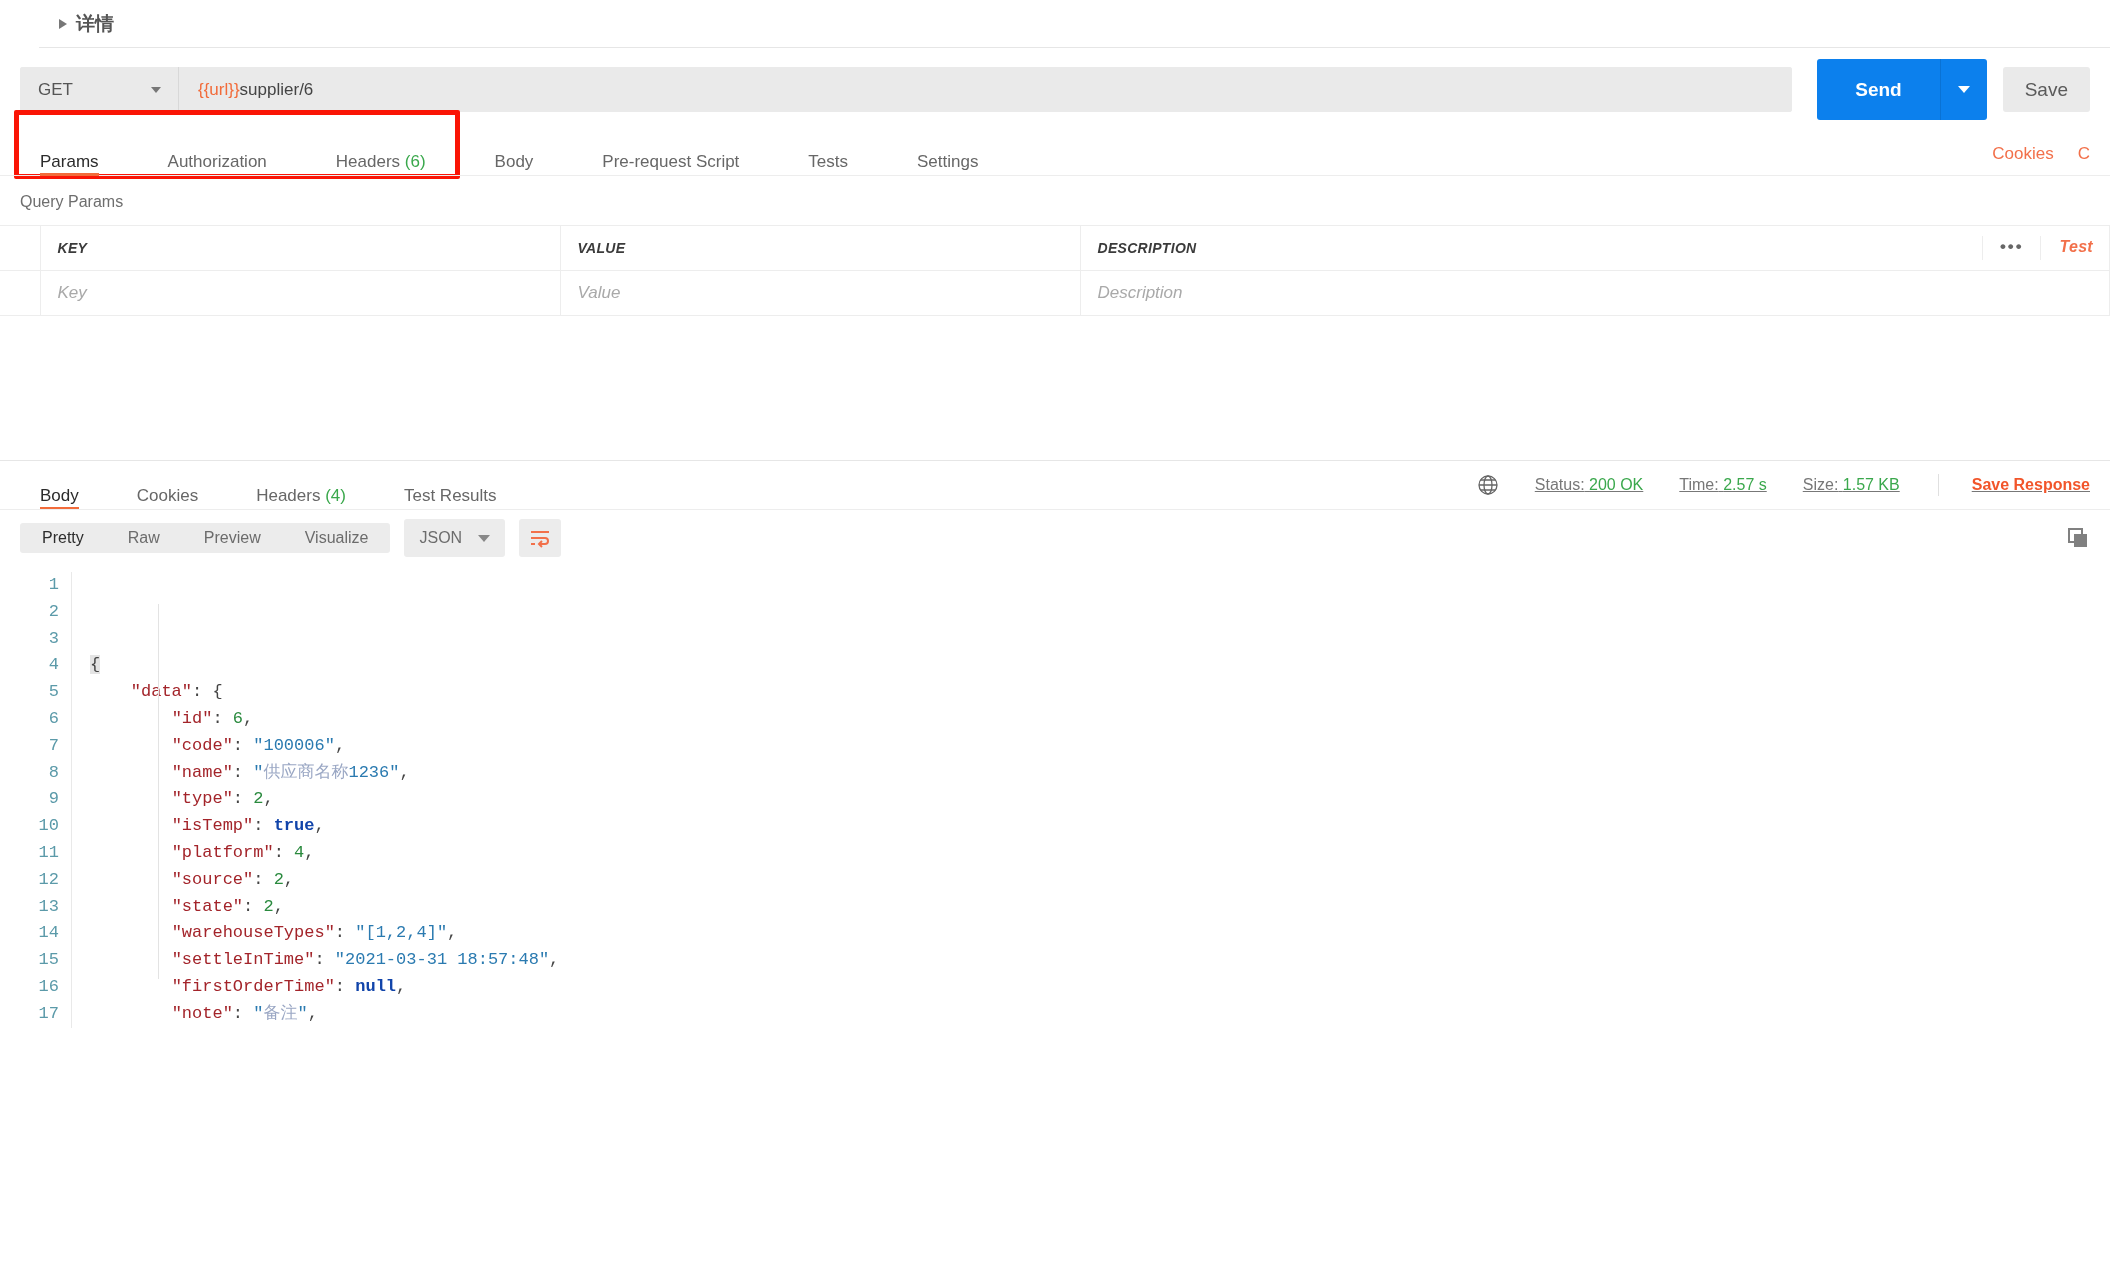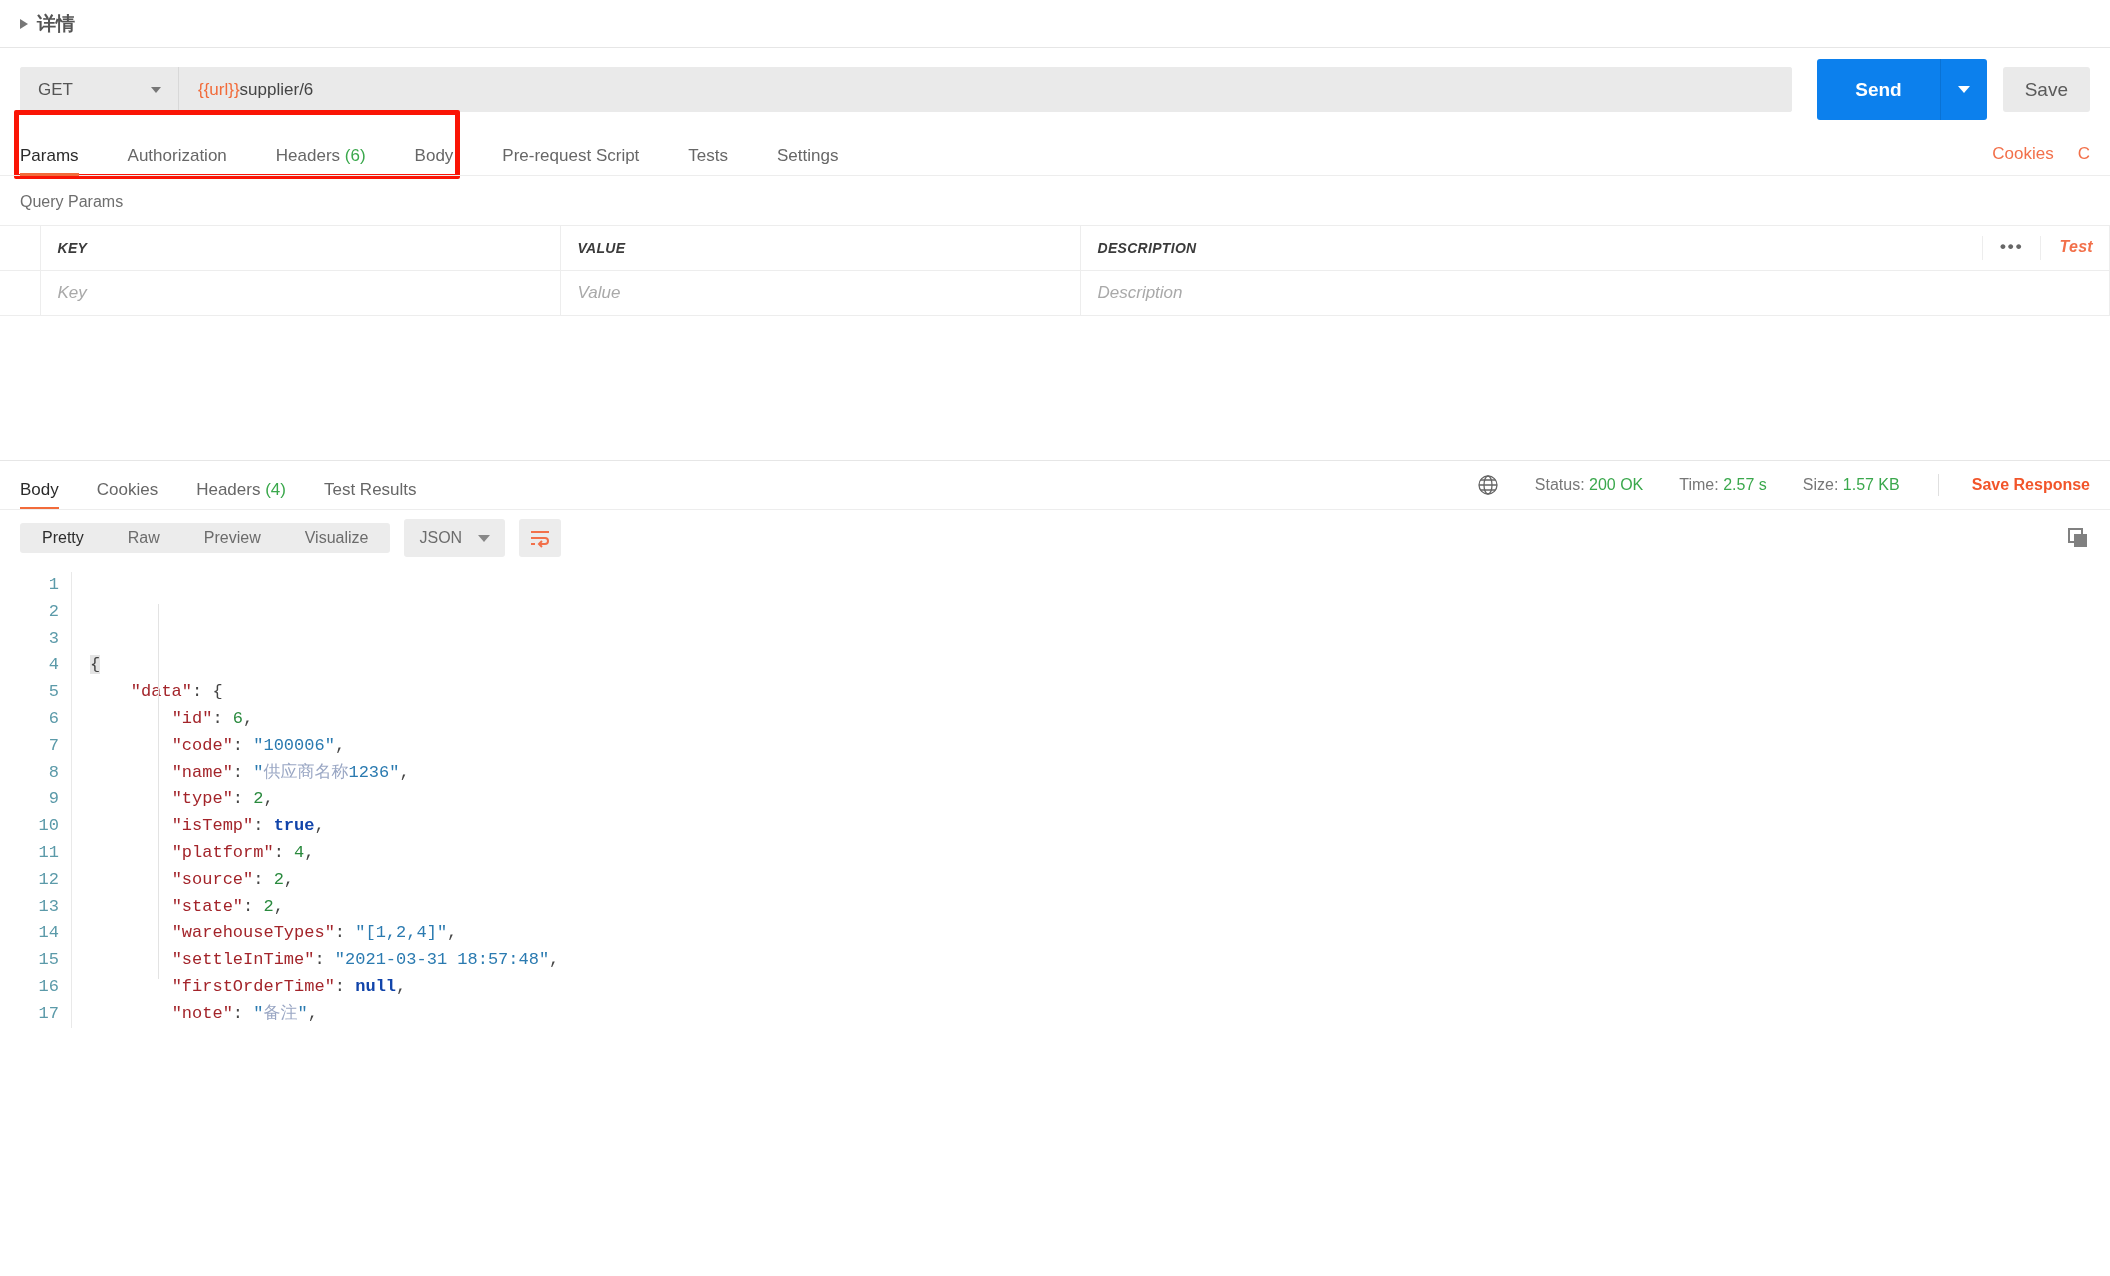--- a/index.html
+++ b/index.html
@@ -12,20 +12,21 @@
   }
 
   
   .top-bar {
     height: 48px;
     display: flex;
     align-items: center;
     border-bottom: 1px solid #e6e6e6;
     padding: 0 8px 0 20px;
     background: #fff;
+    margin-left: 39px;
   }
   .detail-title {
     display: flex; align-items: center; gap: 9px;
     font-size: 19px; color: #555; font-weight: 600;
   }
   .tri-right {
     width: 0; height: 0;
     border-left: 8px solid #777;
     border-top: 5.5px solid transparent;
     border-bottom: 5.5px solid transparent;
@@ -143,24 +144,25 @@
   
   .req-tabs {
     display: flex; align-items: flex-end;
     height: 45px;
     padding: 0 20px;
     border-bottom: 1px solid #ededed;
     position: relative;
   }
   .tab {
     font-size: 17px; color: #676767;
-    padding: 0 0 9px 0;
+    padding: 0 0 3px 0;
     margin-right: 49px;
     position: relative;
     white-space: nowrap;
+    margin-left: 20px;
   }
   .tab.active { color: #2b2b2b; }
   .tab.active::after {
     content: ""; position: absolute;
     left: 0; right: 0; bottom: -1px; height: 3px;
     background: #f26b3a;
   }
   .tab .badge { color: #3aa84c; }
   .cookies-link {
     margin-left: auto;
@@ -225,21 +227,21 @@
     display: flex; align-items: flex-end;
     height: 48px;
     padding: 0 20px;
     position: relative;
   }
   .resp-tabs .tab { margin-right: 38px; }
   .resp-meta {
     margin-left: auto;
     display: flex; align-items: center; gap: 13px;
     padding-bottom: 12px;
-    font-size: 16px; color: #777;
+    font-size: 16px; color: #777; text-decoration: underline;
   }
   .globe-icon { margin-right: 22px; display: flex; align-items: center; }
   .meta-item { margin-right: 23px; white-space: nowrap; }
   .meta-val { color: #3aa84c; }
   .meta-sep { width: 1px; height: 22px; background: #e0e0e0; margin: 0 20px 0 2px; }
   .save-response {
     color: #f2552a; font-size: 16px; font-weight: 600; white-space: nowrap;
   }
 
   

